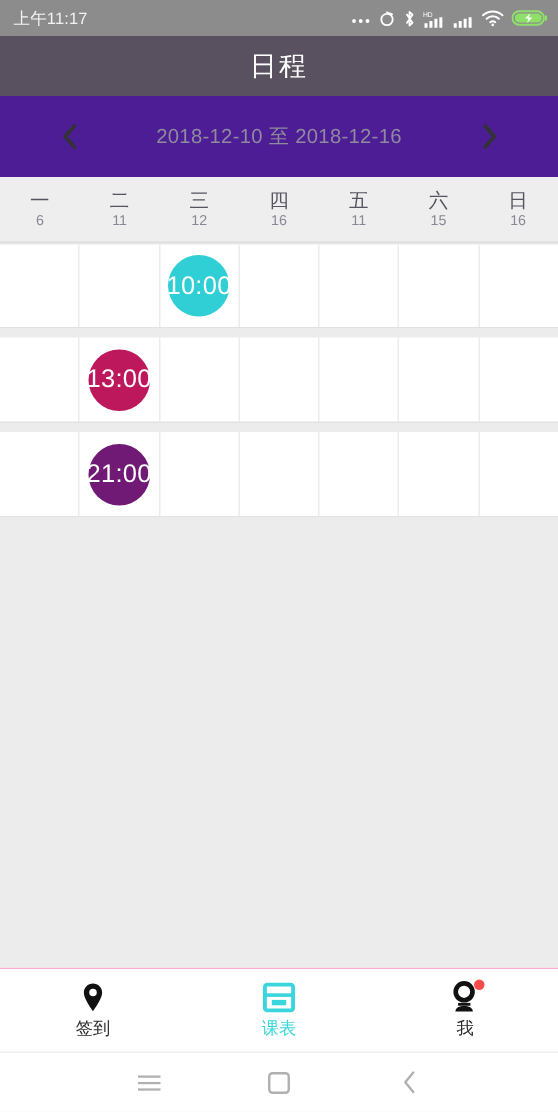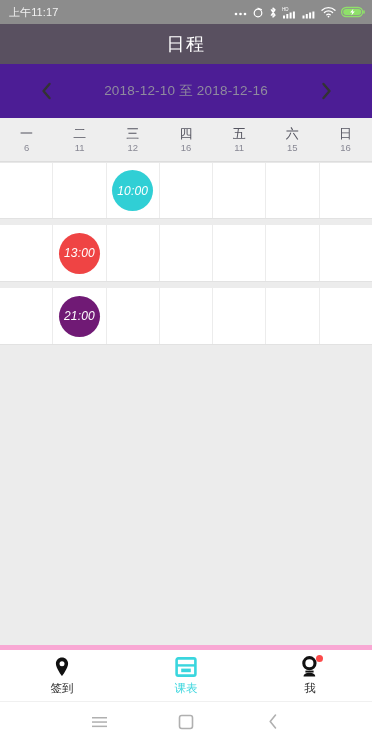--- a/index.html
+++ b/index.html
@@ -60,27 +60,27 @@
   }
   .slot-row:first-child { border-top: 1px solid #e8e8e8; }
   .slot-cell {
     flex: 1 1 0; border-right: 1px solid #ececec;
     display: flex; align-items: center; justify-content: center;
   }
   .slot-cell:last-child { border-right: none; }
   .event-bubble {
     width: 41px; height: 41px; border-radius: 50%;
     display: flex; align-items: center; justify-content: center;
-    color: #ffffff; font-size: 12px; letter-spacing: .2px; cursor: pointer; font-style: italic;
+    color: #ffffff; font-size: 17px; letter-spacing: .2px; cursor: pointer;
   }
 
   
   .tabbar {
     flex: 0 0 56px; height: 56px; background: #ffffff;
-    border-top: 5px solid #f9a8d4; display: flex;
+    border-top: 1px solid #f9a8d4; display: flex;
   }
   .tab {
     flex: 1 1 0; display: flex; flex-direction: column;
     align-items: center; justify-content: center; gap: 5px; cursor: pointer;
     position: relative;
   }
   .tab-icon { width: 22px; height: 22px; position: relative; display: block; }
   .tab-label { font-size: 11.5px; color: #2b2b2b; line-height: 1; }
   .tab.active .tab-label { color: #3ad6de; }
   .badge-dot {
@@ -201,21 +201,21 @@
           <div class="event-bubble" style="background: rgb(48, 207, 213);">10:00</div>
         </div>
         <div class="slot-cell"></div>
         <div class="slot-cell"></div>
         <div class="slot-cell"></div>
         <div class="slot-cell"></div>
       </div>
       <div class="slot-row">
         <div class="slot-cell"></div>
         <div class="slot-cell">
-          <div class="event-bubble" style="background: #ef4444;">13:00</div>
+          <div class="event-bubble" style="background: #be185d;">13:00</div>
         </div>
         <div class="slot-cell"></div>
         <div class="slot-cell"></div>
         <div class="slot-cell"></div>
         <div class="slot-cell"></div>
         <div class="slot-cell"></div>
       </div>
       <div class="slot-row">
         <div class="slot-cell"></div>
         <div class="slot-cell">

